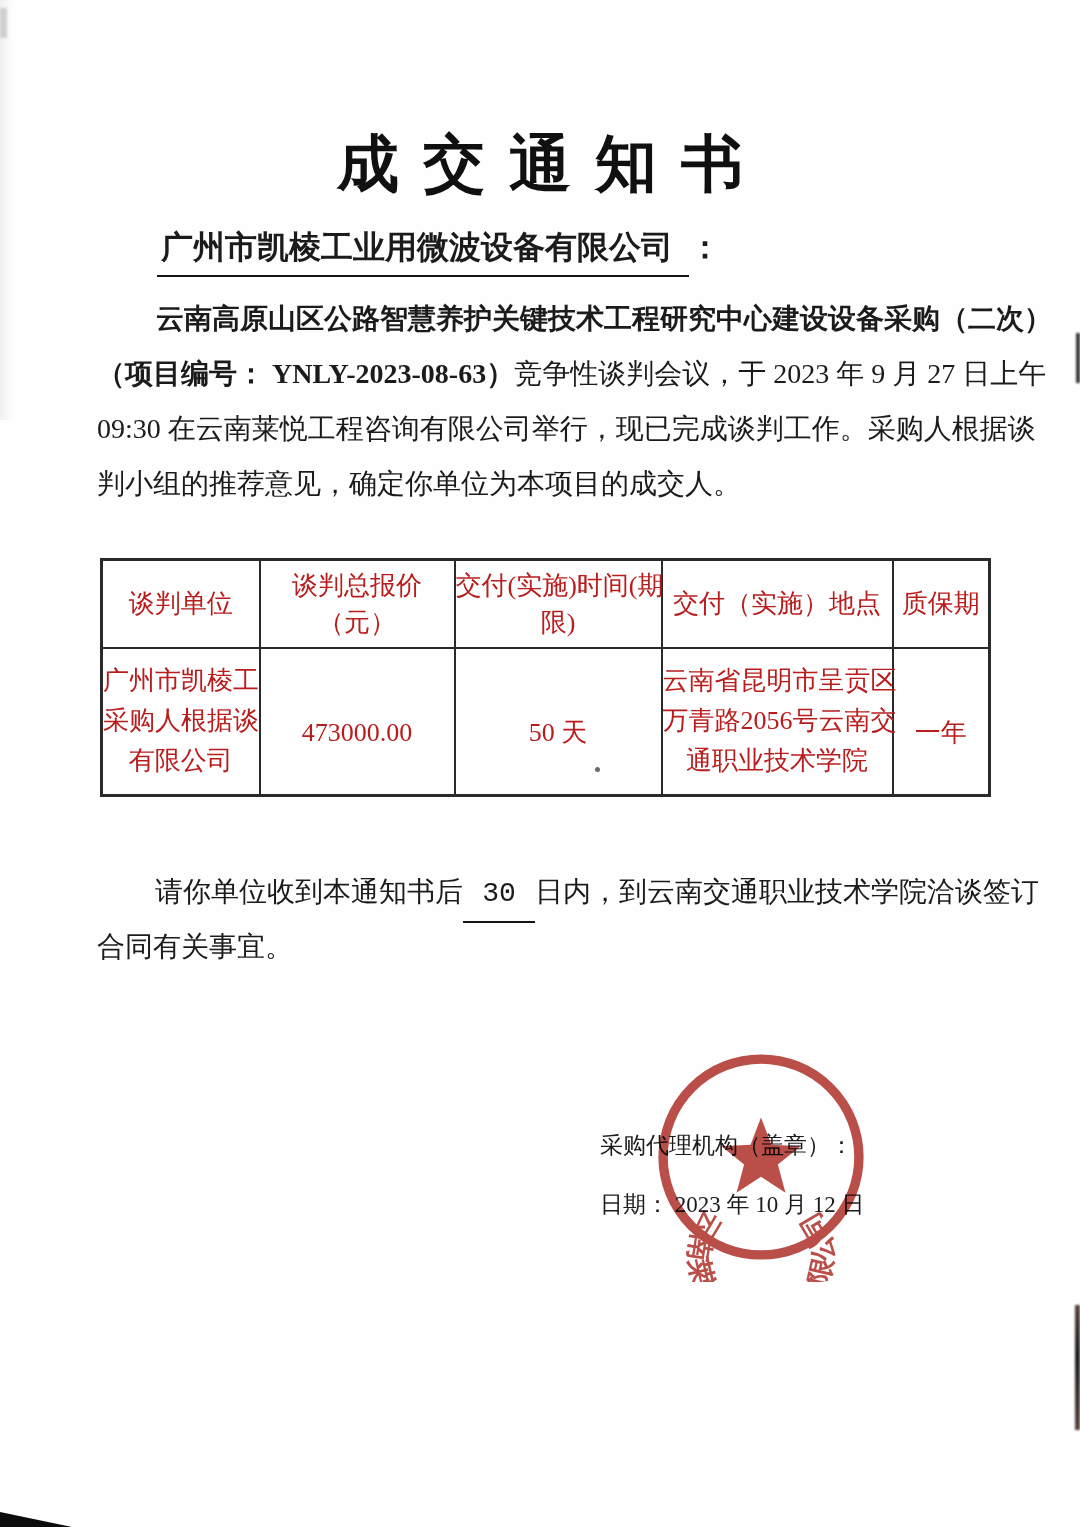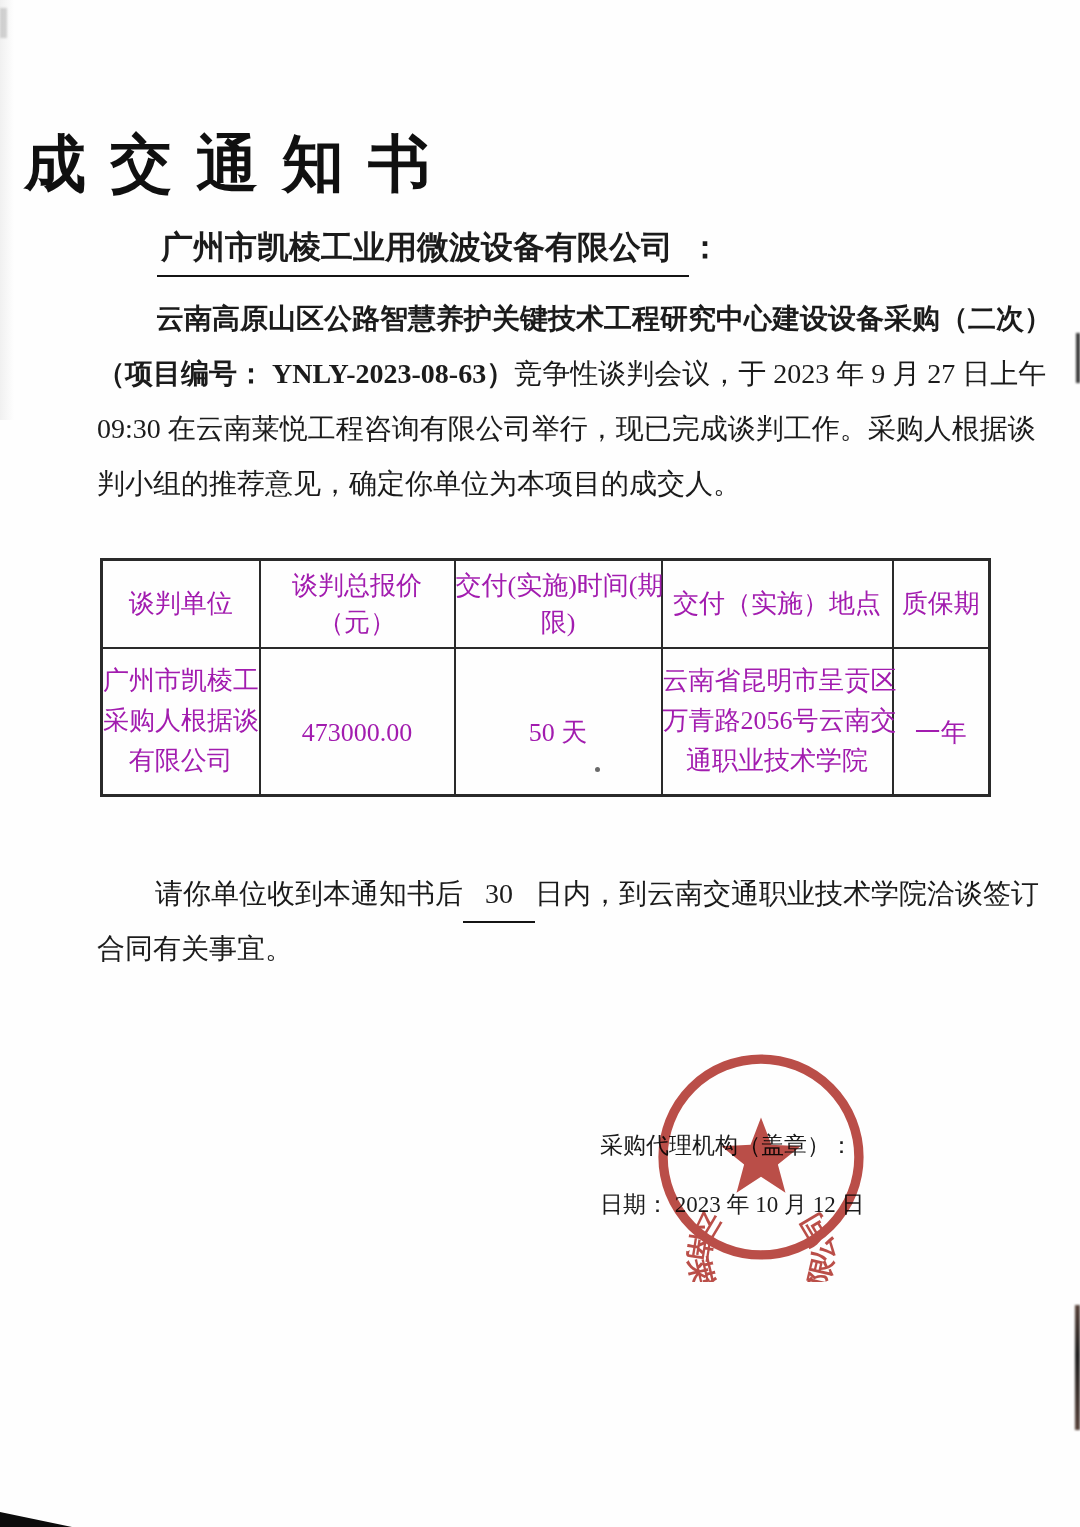--- a/index.html
+++ b/index.html
@@ -19,20 +19,21 @@
     font-family:"Liberation Serif","DejaVu Serif",serif;
   }
   
   .page::before{
     content:"";position:absolute;left:0;top:0;width:14px;height:420px;
     background:linear-gradient(to right, rgba(120,120,120,0.10), rgba(120,120,120,0));
     pointer-events:none;
   }
   .doc-title{
     position:absolute;left:0;top:122px;width:100%;
+    text-align:center;
     font-size:62px;font-weight:700;
     letter-spacing:24px;text-indent:24px;
     color:#101010;
   }
   .recipient{
     position:absolute;left:157px;top:226px;
     font-size:32px;font-weight:700;white-space:nowrap;
   }
   .recipient .uline{
     display:inline-block;
@@ -42,40 +43,40 @@
   .para1{
     position:absolute;left:97px;top:291px;width:920px;
     font-size:28px;
   }
   .para1 .tline{height:55px;line-height:55px;white-space:nowrap;}
   .para1 .tline.indent{padding-left:59px;}
   .b{font-weight:700;}
   .award-table{
     position:absolute;left:100px;top:558px;width:888px;
     border-collapse:collapse;table-layout:fixed;
-    font-size:26px;color:#a21caf;
+    font-size:26px;color:#b91c1c;
   }
   .award-table th,.award-table td{
     border:2px solid var(--border);
     text-align:center;vertical-align:middle;
     font-weight:400;padding:0;overflow:visible;
   }
   .award-table{border:3px solid var(--border);}
   .hrow{height:88px;}
   .brow{height:148px;}
   .cell-line{line-height:37px;white-space:nowrap;}
   .cell-line:empty{display:none;}
   .cell-line3{line-height:40px;white-space:nowrap;}
   .cell-line3:empty{display:none;}
   .single{line-height:30px;margin-top:24px;}
   .para2{
     position:absolute;left:97px;top:866px;width:920px;
     font-size:28px;
   }
-  .para2 .tline{height:55px;line-height:55px;white-space:nowrap;}
+  .para2 .tline{height:55px;line-height:55px;white-space:nowrap;font-family:Liberation Mono, monospace;}
   .para2 .indent-sp{display:inline-block;width:58px;}
   .blank{
     display:inline-block;min-width:72px;
     border-bottom:2.5px solid #141414;
     text-align:center;
   }
   .sign-block{
     position:absolute;left:600px;top:1116px;
     font-size:23px;line-height:59px;white-space:nowrap;
   }

